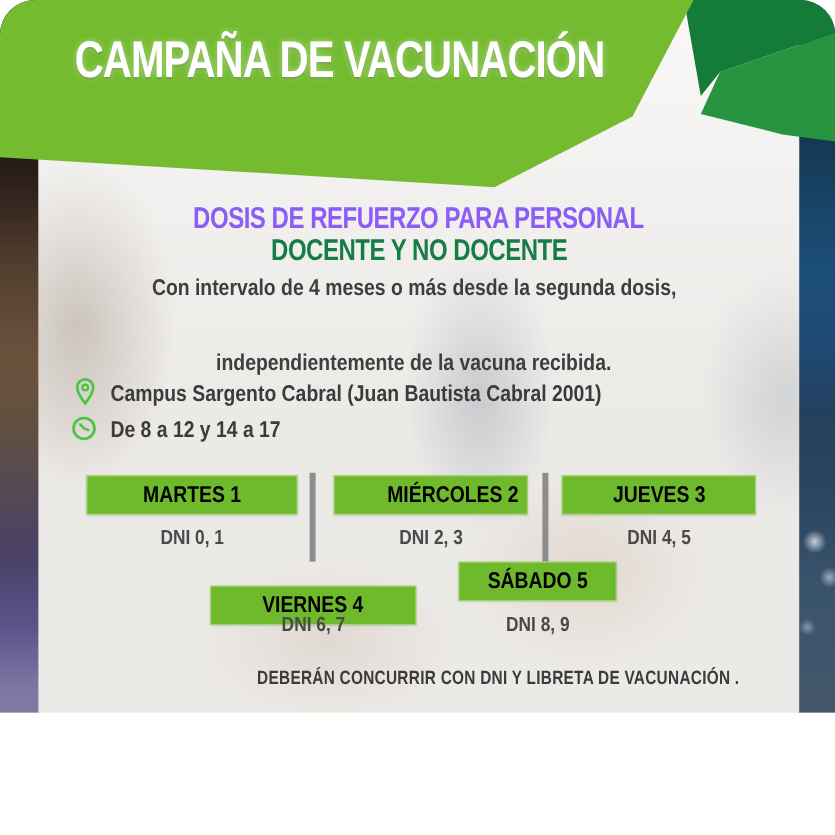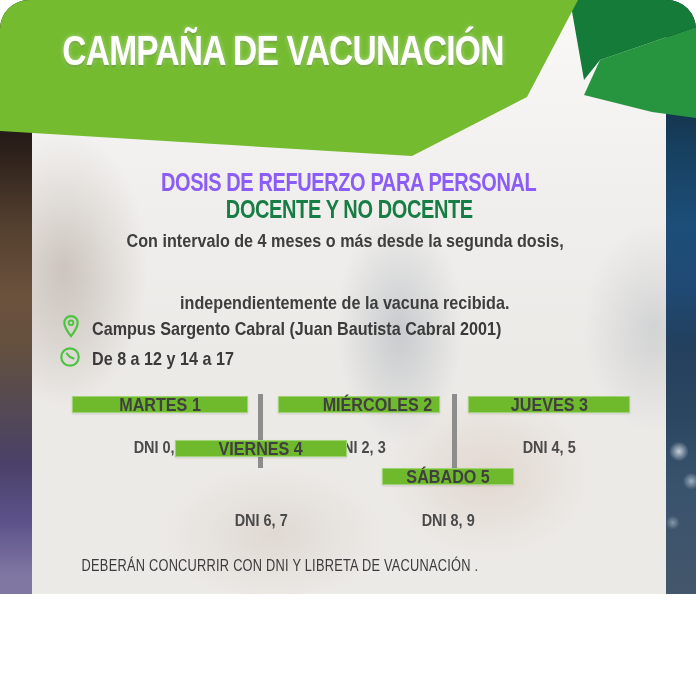--- a/index.html
+++ b/index.html
@@ -40,28 +40,28 @@
   .title-line{
     left:0;width:560px;text-align:center;color:#ffffff;font-weight:700;font-size:43px;
     letter-spacing:-1px;
     text-shadow:0 0 6px rgba(255,255,255,.4), 0 2px 2px rgba(0,0,0,.18);
   }
   .title-line .cond{transform:scaleX(0.78);}
   .heading-line{left:32px;width:634px;text-align:center;font-weight:700;font-size:25px;letter-spacing:-0.5px;}
   .intro-line{left:28px;width:634px;text-align:center;font-weight:700;font-size:19px;color:#3f3e3e;}
   .info-text{font-weight:700;font-size:19px;color:#3b3b3b;}
   .btn{
-    height:17px;display:flex;align-items:center;justify-content:center;
-    color:#404040;font-weight:700;font-size:19px;
+    height:33px;display:flex;align-items:center;justify-content:center;
+    color:#000000;font-weight:700;font-size:19px;
     border:1px solid rgba(255,255,255,.35);box-sizing:border-box;
     box-shadow:0 1px 2px rgba(0,0,0,.12);
   }
   .dni{height:20px;text-align:center;font-weight:700;font-size:17px;color:#4a4a4a;}
   .divider{width:5px;height:74px;background:#8d8d8d;}
-  .note-line{left:32px;width:634px;text-align:left;font-weight:400;font-size:16px;color:#3b3b3b;letter-spacing:.3px;}
+  .note-line{left:32px;width:634px;text-align:right;font-weight:700;font-size:16px;color:#3b3b3b;letter-spacing:.3px;}
   
   .footer{left:0;top:594px;width:696px;height:102px;background:#ffffff;}
 </style>
 </head>
 <body>
 
 <div class="poster">
 
   <div class="abs photo-left"></div>
   <div class="abs photo-right"></div>
@@ -123,21 +123,21 @@
   <div class="abs dni" style="left:72px;top:438px;width:176px;">
     <span class="cond" style="transform:scaleX(.85);">DNI 0, 1</span>
   </div>
   <div class="abs dni" style="left:278px;top:438px;width:162px;">
     <span class="cond" style="transform:scaleX(.85);">DNI 2, 3</span>
   </div>
   <div class="abs dni" style="left:468px;top:438px;width:162px;">
     <span class="cond" style="transform:scaleX(.85);">DNI 4, 5</span>
   </div>
 
-  <div class="abs btn" style="left:175px;top:440px;width:172px;background:#6fba2c;">
+  <div class="abs btn" style="left:175px;top:488px;width:172px;background:#6fba2c;">
     <span class="cond" style="transform:scaleX(.85);">VIERNES 4</span>
   </div>
   <div class="abs btn" style="left:382px;top:468px;width:132px;background:#6fba2c;">
     <span class="cond" style="transform:scaleX(.85);">SÁBADO 5</span>
   </div>
 
   <div class="abs dni" style="left:175px;top:511px;width:172px;">
     <span class="cond" style="transform:scaleX(.85);">DNI 6, 7</span>
   </div>
   <div class="abs dni" style="left:382px;top:511px;width:132px;">

